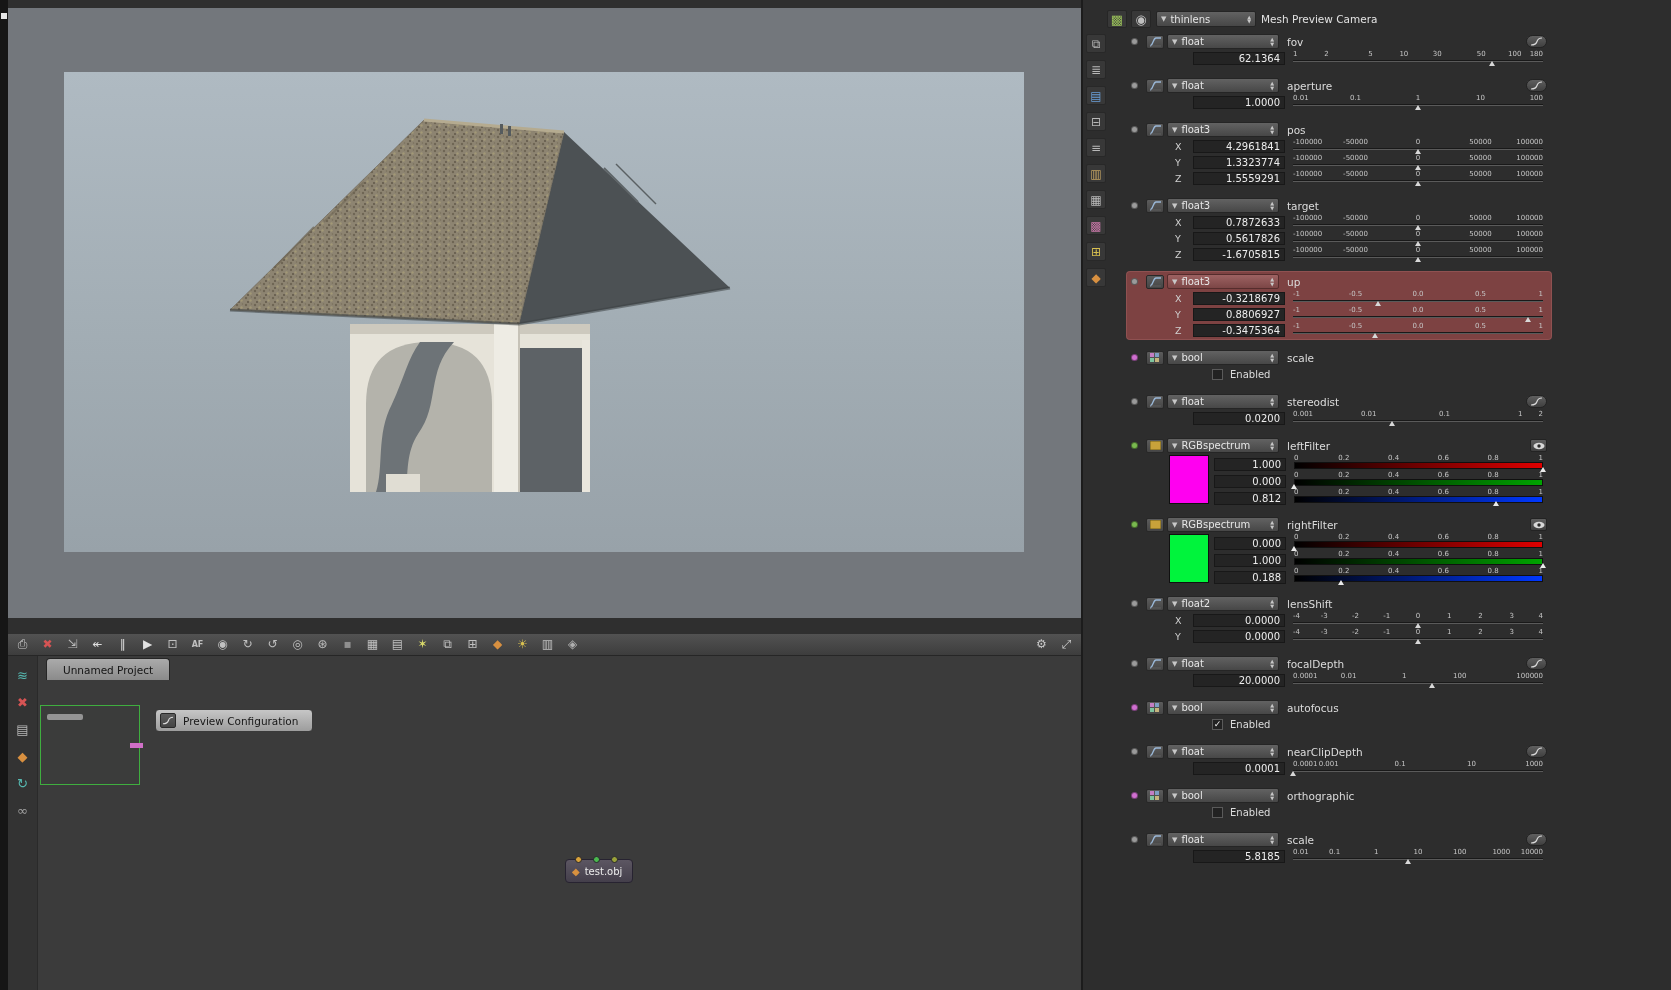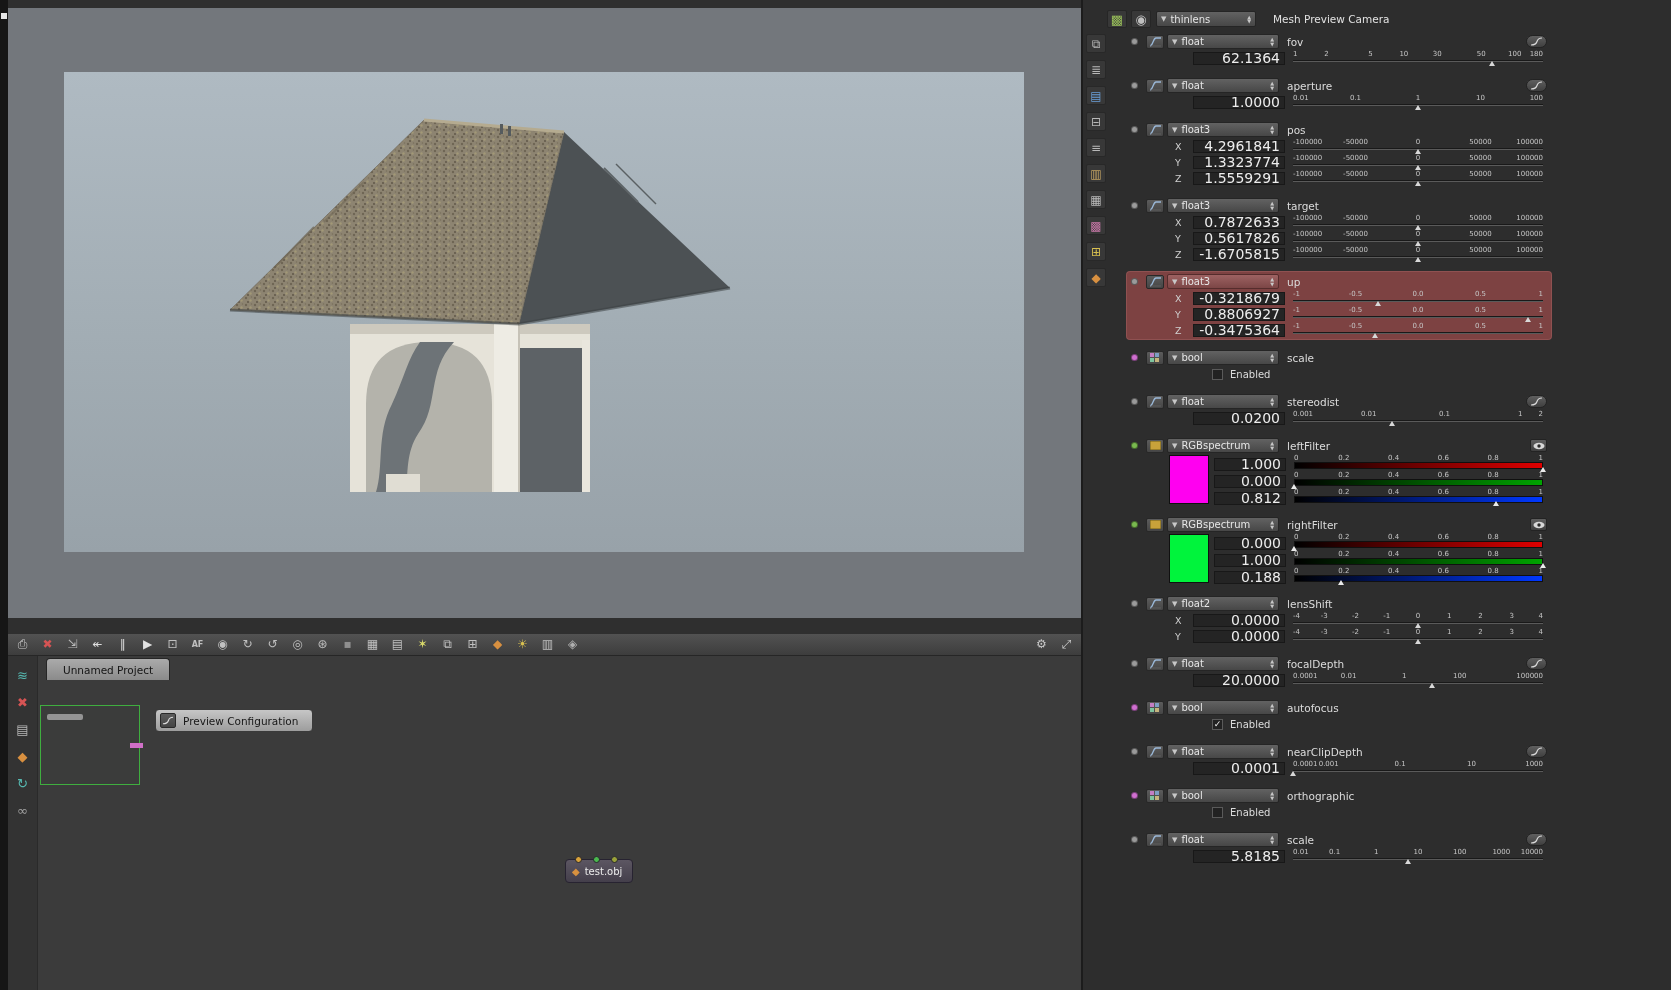--- a/index.html
+++ b/index.html
@@ -49,39 +49,39 @@
 
 
 .rp-header{position:absolute;left:24px;top:9px;height:20px;display:flex;align-items:center;gap:5px}
 .hicons{display:flex;gap:4px}
 .hicon{width:20px;height:18px;display:flex;align-items:center;justify-content:center;font-size:13px;background:#383838;border:1px solid #262626;border-radius:2px}
 .htype,.ptype{height:16px;background:linear-gradient(#626262,#474747);border:1px solid #252525;border-radius:2px;display:flex;align-items:center;font-size:10px;color:#e6e6e6;padding:0 4px;gap:4px}
 .htype{width:100px}
 .tri{font-size:7px;color:#c8c8c8}
 .tlabel{flex:1;white-space:nowrap;overflow:hidden}
 .steppers{display:flex;flex-direction:column;font-size:5px;line-height:4.5px;color:#c8c8c8}
-.htitle{font-size:10.5px;color:#e2e2e2;margin-left:12px;white-space:nowrap}
+.htitle{font-size:10.5px;color:#e2e2e2;margin-left:0;white-space:nowrap}
 .rp-side{position:absolute;left:3px;top:34px;display:flex;flex-direction:column;gap:7px}
 .sicon{width:20px;height:19px;display:flex;align-items:center;justify-content:center;font-size:12px;background:#383838;border:1px solid #282828;border-radius:2px}
 .rp-params{position:absolute;left:44px;top:32px;width:424px}
 
 .pgroup{position:relative;margin-bottom:9px;padding:1px 2px;border-radius:3px}
 .pgroup.hl{background:#7d4242;box-shadow:0 0 0 1px #8f5151}
 .pheader{display:flex;align-items:center;height:17px}
 .pdot{width:7px;height:7px;border-radius:50%;margin-left:2px;flex:none;border:1px solid rgba(0,0,0,.4)}
 .picon{width:18px;height:14px;margin-left:8px;background:linear-gradient(#5c5c5c,#454545);border:1px solid #282828;border-radius:2px;display:flex;align-items:center;justify-content:center;flex:none}
 .ptype{width:112px;height:15px;margin-left:3px;flex:none}
 .pgroup.hl .ptype{background:linear-gradient(#9d6262,#7c4646);border-color:#552c2c}
 .pname{margin-left:8px;font-size:10.5px;color:#dcdcdc;white-space:nowrap}
 .hbtn{margin-left:auto;margin-right:2px;width:21px;height:13px;border-radius:7px;background:linear-gradient(#5f5f5f,#3f3f3f);border:1px solid #232323;display:flex;align-items:center;justify-content:center;flex:none}
 .hbtn.eye{width:17px;border-radius:2px}
 
 .prow{display:flex;align-items:center;height:16px;position:relative;padding-left:64px}
 .rlabel{position:absolute;left:46px;width:14px;font-size:9.5px;color:#d0d0d0}
-.pvalue{width:92px;height:13px;background:#242424;border:1px solid #181818;color:#ededed;font-size:14px;text-align:right;padding:0 4px;line-height:11px;flex:none}
+.pvalue{width:92px;height:13px;background:#242424;border:1px solid #181818;color:#ededed;font-size:10px;text-align:right;padding:0 4px;line-height:11px;flex:none}
 .pslider{flex:1;height:16px;position:relative;margin:0 6px 0 8px}
 .tick{position:absolute;top:0;font-size:7px;color:#c6c6c6;transform:translateX(-50%);white-space:nowrap}
 .groove{position:absolute;left:0;right:0;bottom:4px;height:2px;background:#191919;border-bottom:1px solid #5a5a5a}
 .smarker{position:absolute;bottom:0;width:0;height:0;border-left:3.5px solid transparent;border-right:3.5px solid transparent;border-bottom:5px solid #d8d8d8;transform:translateX(-50%)}
 
 .brow{display:flex;align-items:center;height:16px;padding-left:83px;gap:7px}
 .checkbox{width:11px;height:11px;background:#222;border:1px solid #5a5a5a;color:#f0f0f0;font-size:9px;display:flex;align-items:center;justify-content:center;line-height:11px}
 .blabel{font-size:10px;color:#dcdcdc}
 
 .rgbbody{position:relative}

